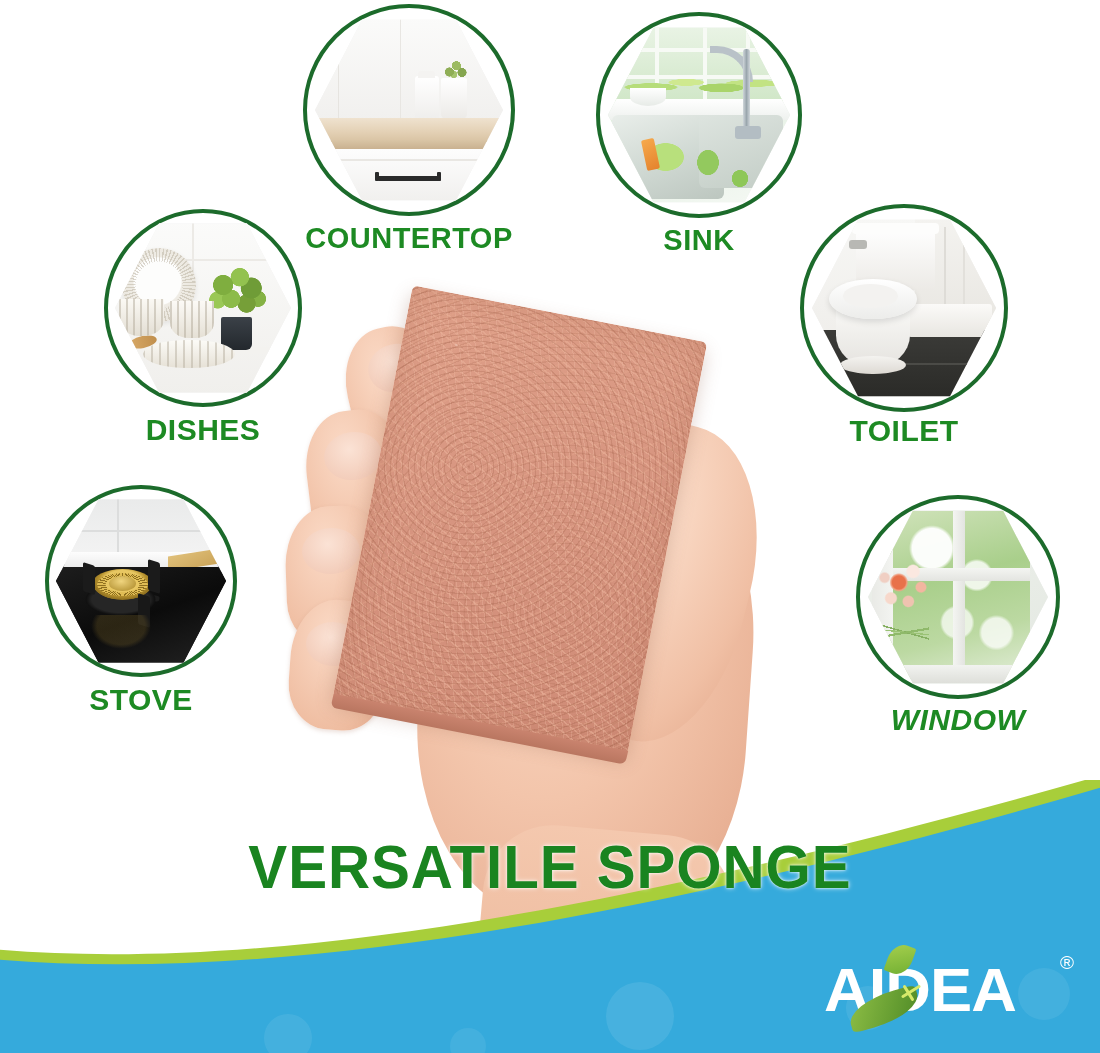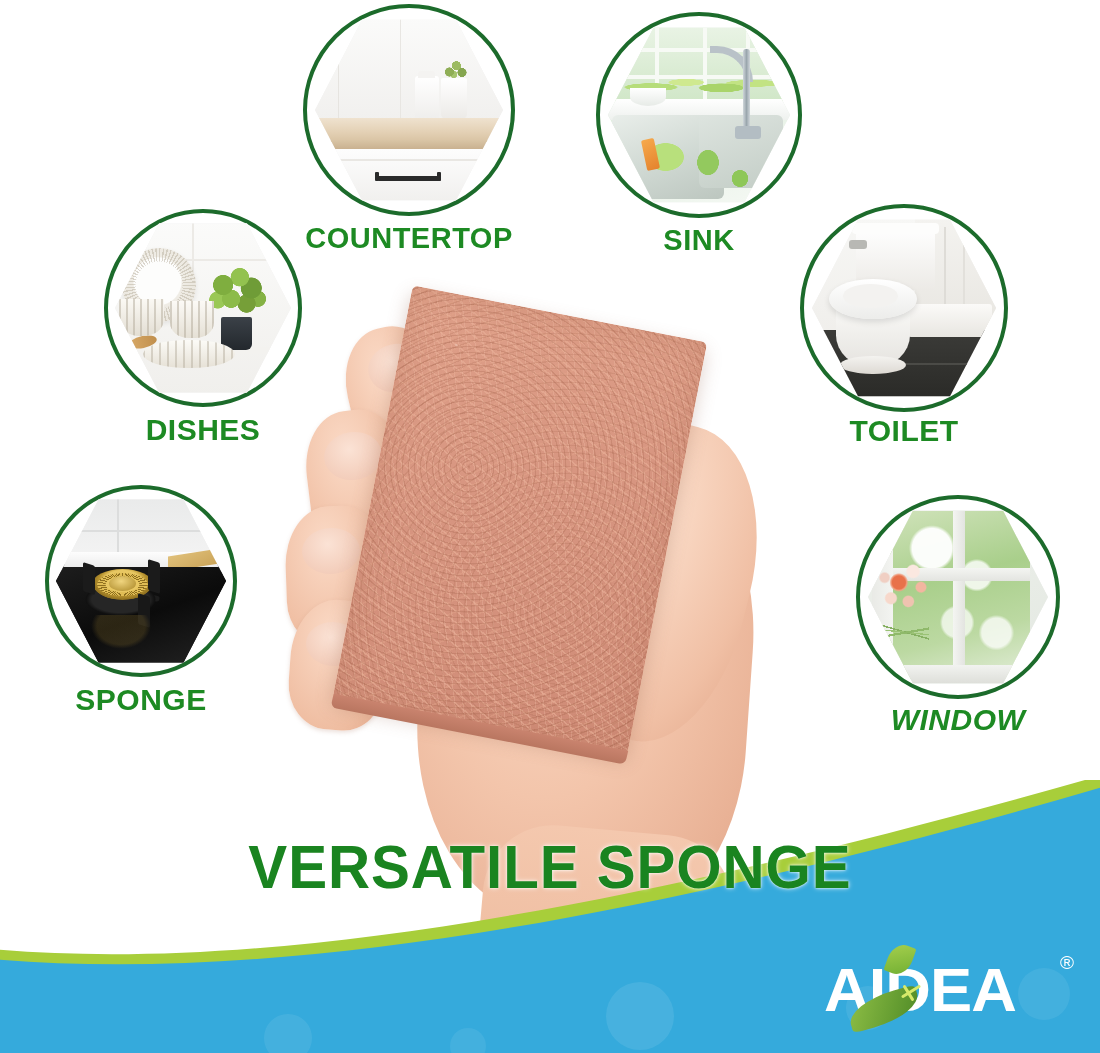--- a/index.html
+++ b/index.html
@@ -350,21 +350,21 @@
         <div class="s-el st-burnbase"></div>
         <div class="s-el st-ring1"></div>
           <div class="s-el st-ring2"></div>
           <div class="s-el st-cap"></div>
         <div class="s-el st-grate-a"></div>
           <div class="s-el st-grate-b"></div>
           <div class="s-el st-grate-c"></div>
         <div class="s-el st-refl"></div>
       </div>
     </div>
-    <div class="caption" style="top:198px;font-size:30px;">SPONGE</div>
+    <div class="caption" style="top:198px;font-size:30px;">STOVE</div>
   </div>
 
   <div class="badge" style="left:856px;top:495px;width:204px;height:250px;font-style:italic;">
     <div class="ring" style="width:204px;height:204px;"></div>
     <div class="hexwrap" style="left:12px;top:12px;width:180px;height:180px;">
       <div class="scene">
         <div class="s-el wd-bg"></div>
           <div class="s-el wd-pane"></div>
         <div class="s-el wd-frame-v"></div>
           <div class="s-el wd-frame-h"></div>

